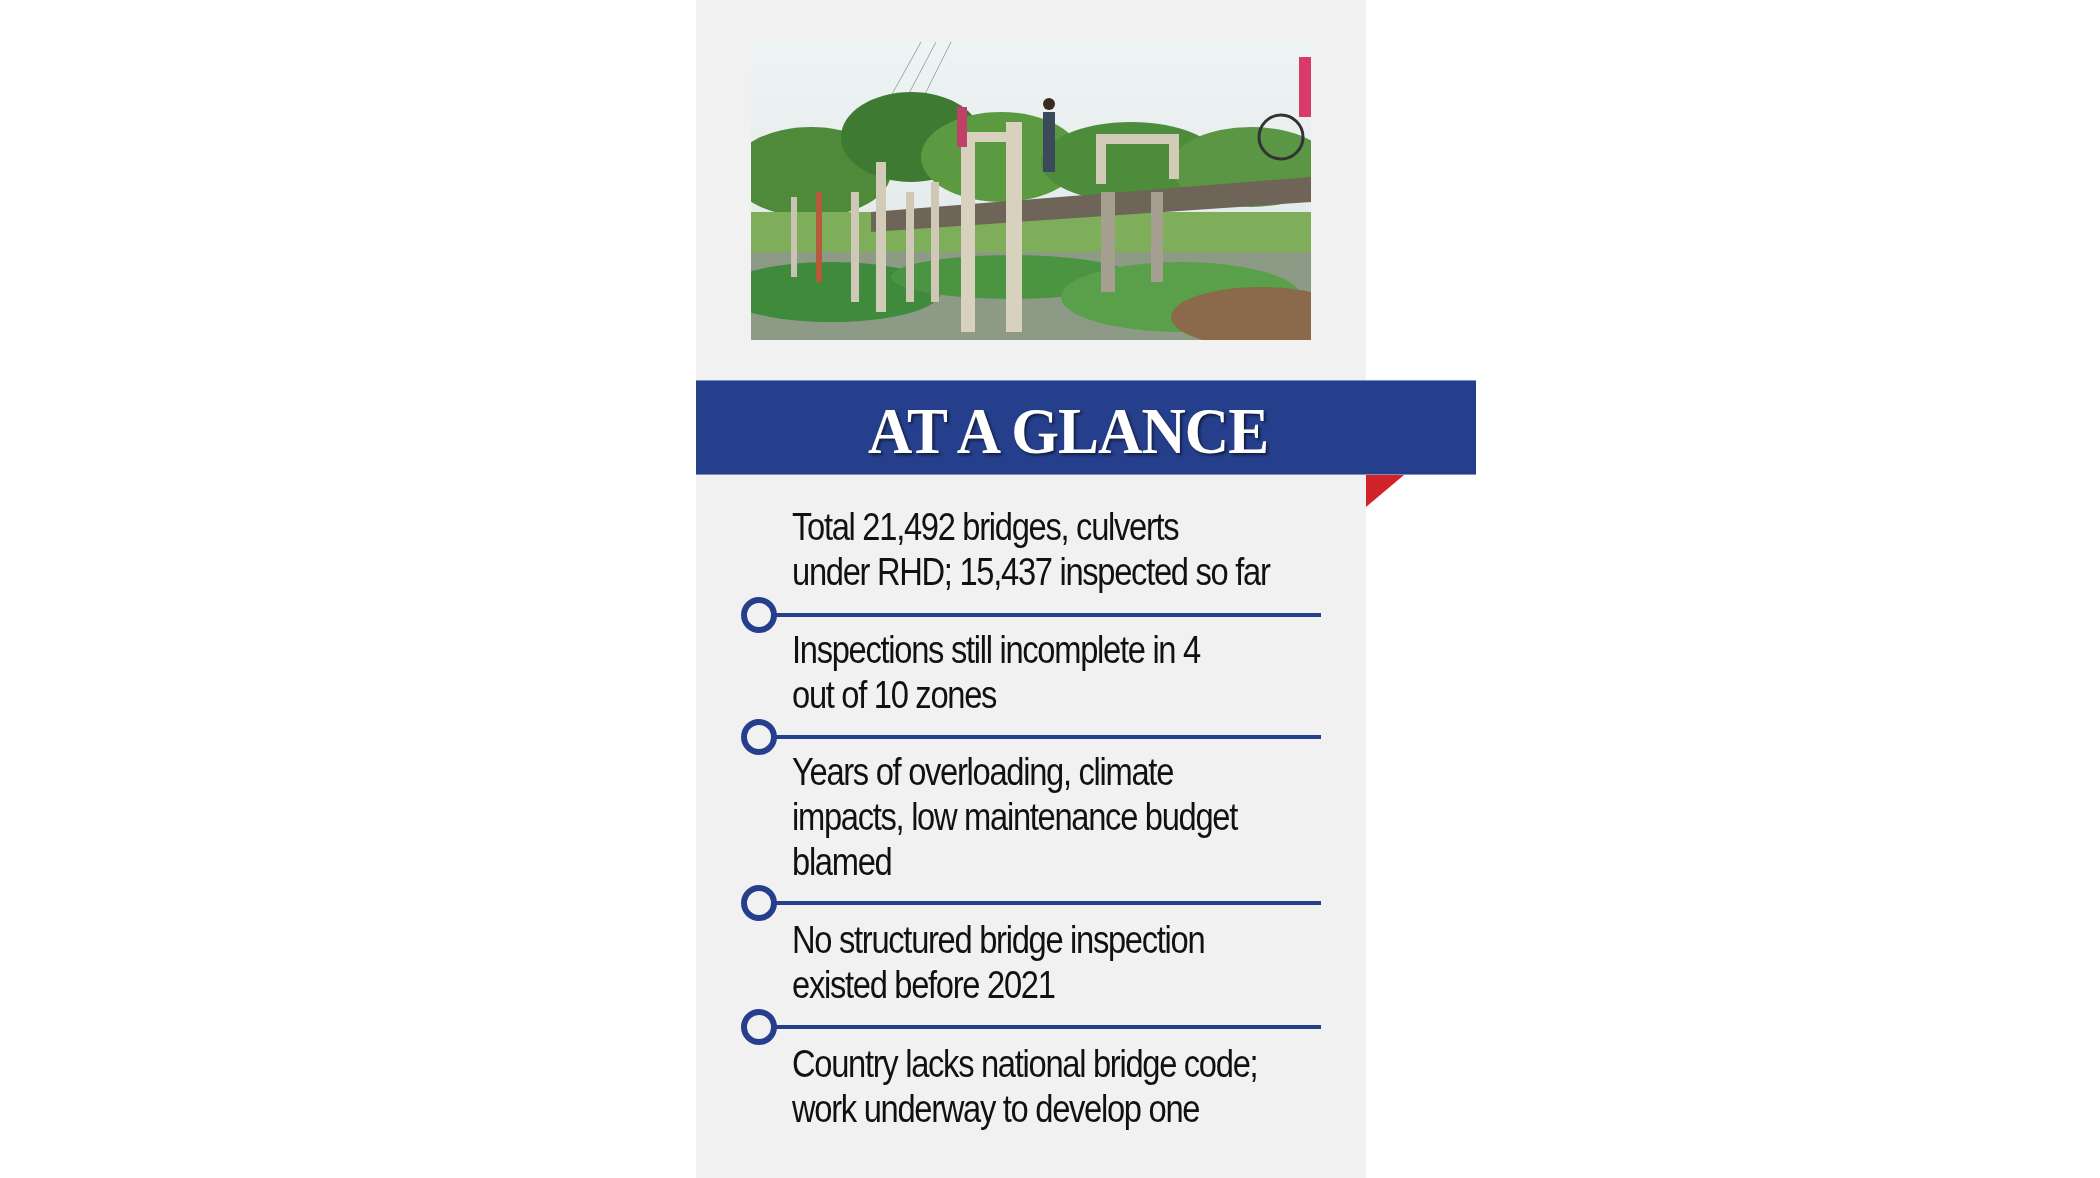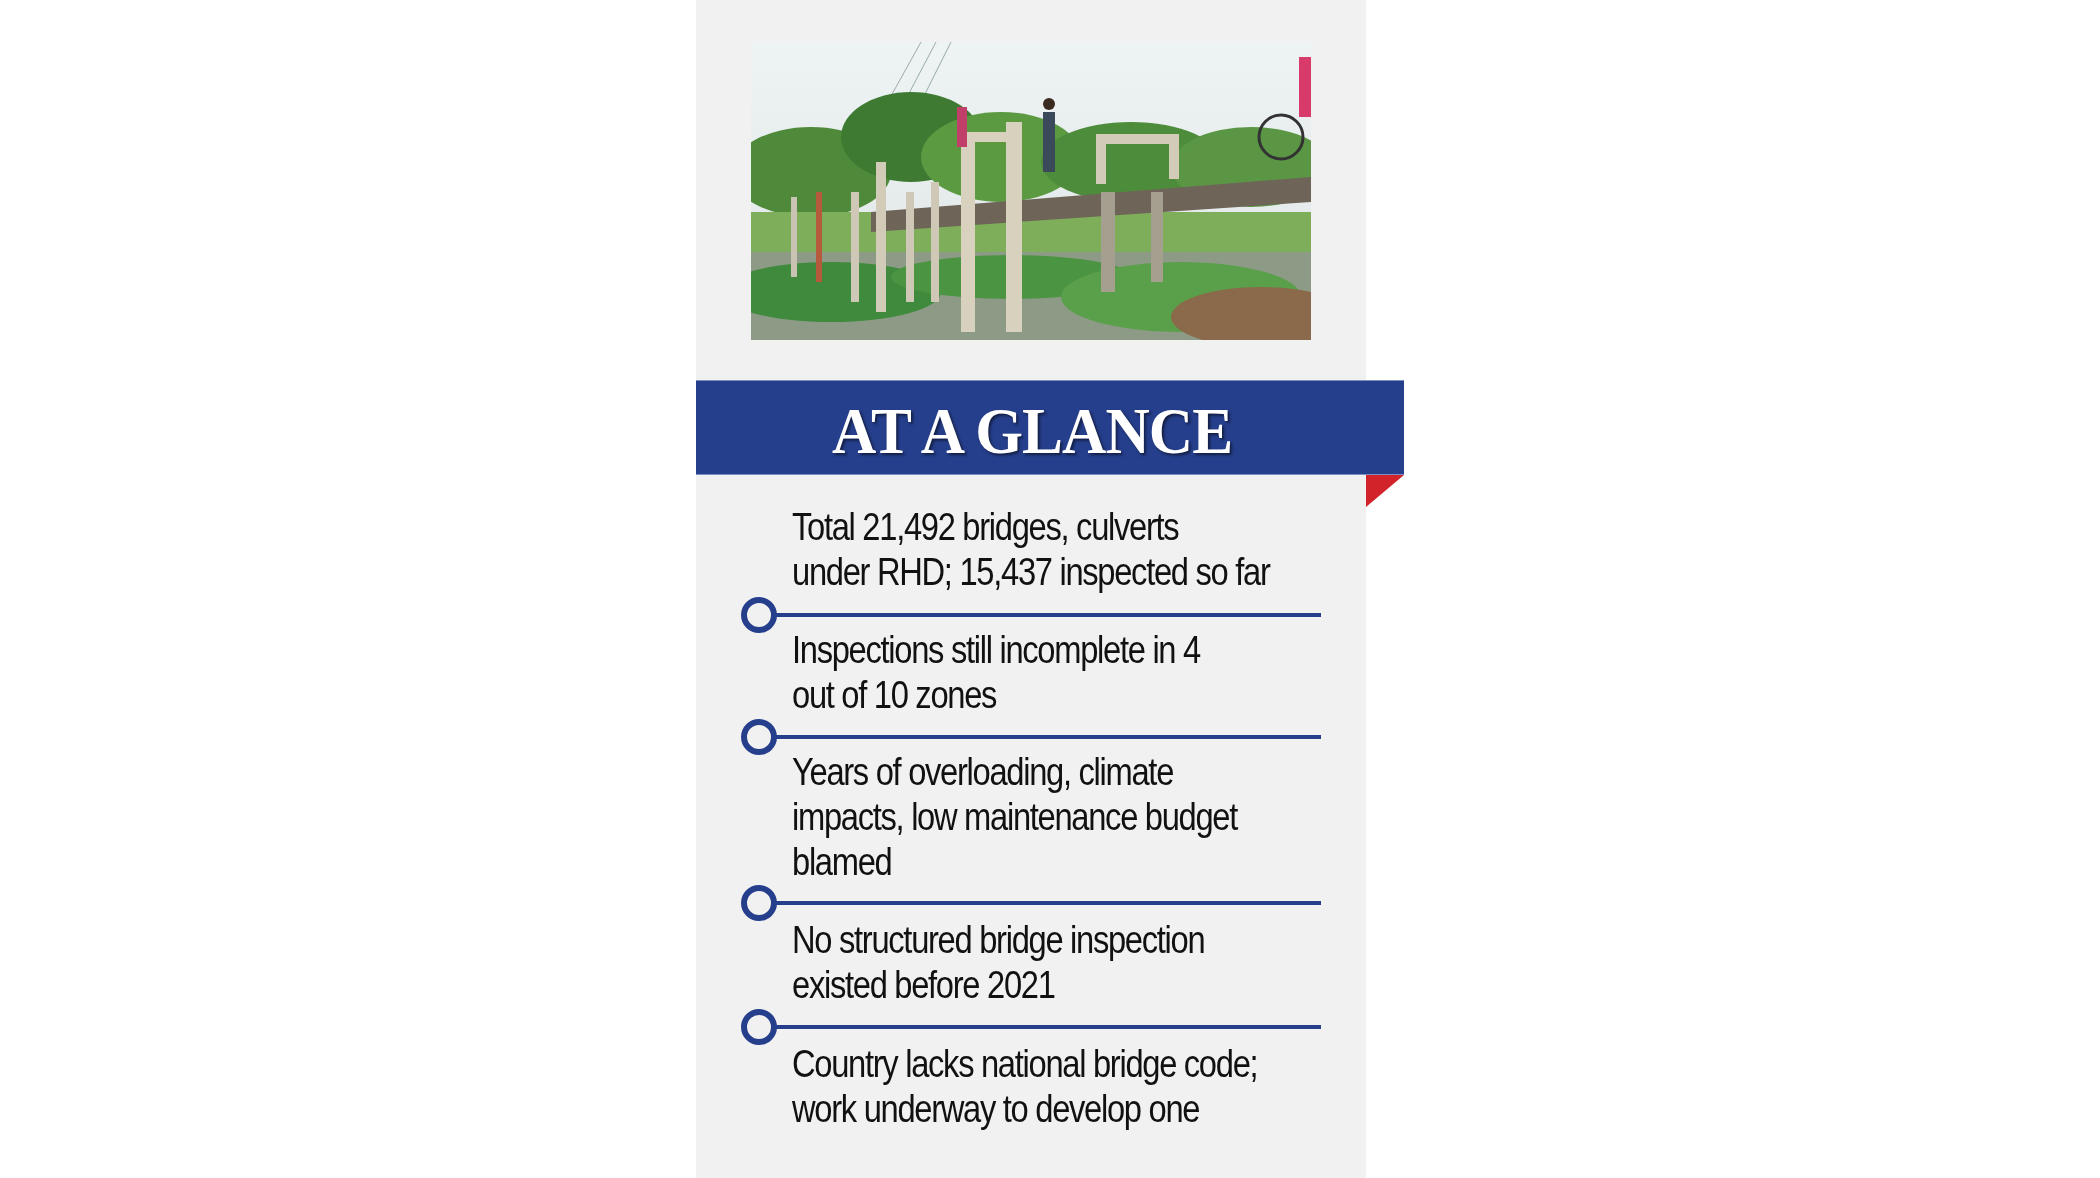--- a/index.html
+++ b/index.html
@@ -1,20 +1,20 @@
 <!DOCTYPE html>
 <html><head>
 <meta charset="utf-8">
 <style>
   html, body { margin:0; padding:0; }
   body { width:2100px; height:1178px; background:#ffffff; position:relative; overflow:hidden; }
   .panel { position:absolute; left:696px; top:0; width:670px; height:1178px; background:#f1f1f1; }
   .photo { position:absolute; left:751px; top:42px; width:560px; height:298px; overflow:hidden; background:#e9eef0; }
   .photo svg { display:block; width:100%; height:100%; }
-  .banner { position:absolute; left:696px; top:380px; width:708px; height:95px; background:#263f8c;
+  .banner { position:absolute; left:696px; top:380px; width:780px; height:95px; background:#263f8c;
             border-top:1px solid #7d8fc0; border-bottom:1px solid #7d8fc0; box-sizing:border-box;
             display:flex; align-items:center; justify-content:center; }
   .banner-title { font-family:"Liberation Serif","DejaVu Serif",serif; font-weight:bold; color:#ffffff;
             font-size:66px; letter-spacing:-1px; transform:scaleX(0.93); margin-left:-36px;
             text-shadow:2px 2px 3px rgba(0,0,0,0.55); line-height:1; margin-top:6px; }
   .fold { position:absolute; left:1366px; top:475px; width:0; height:0;
           border-top:32px solid #d2232a; border-right:38px solid transparent; }
   .item { position:absolute; left:792px; width:560px; font-family:"Liberation Sans","DejaVu Sans",sans-serif;
           font-size:38px; line-height:45px; color:#111111; letter-spacing:-1.5px;
           transform-origin:left top; transform:scaleX(0.86); white-space:nowrap; }

